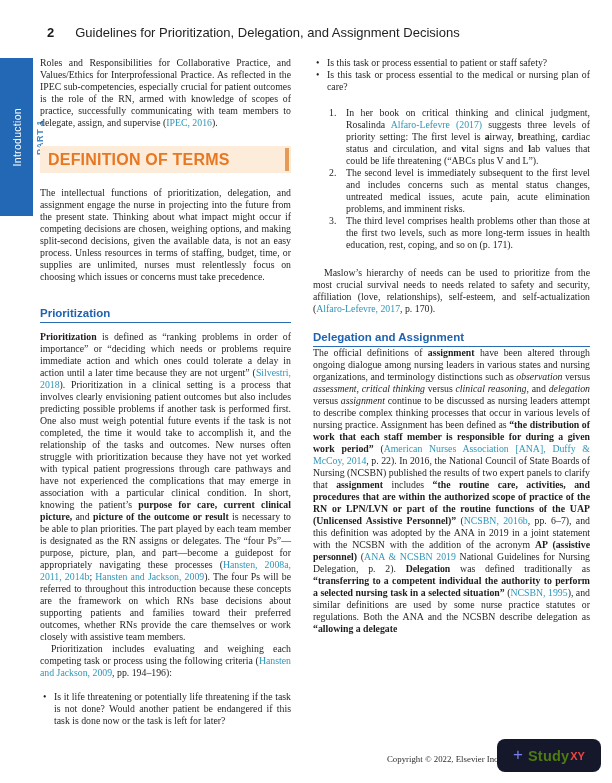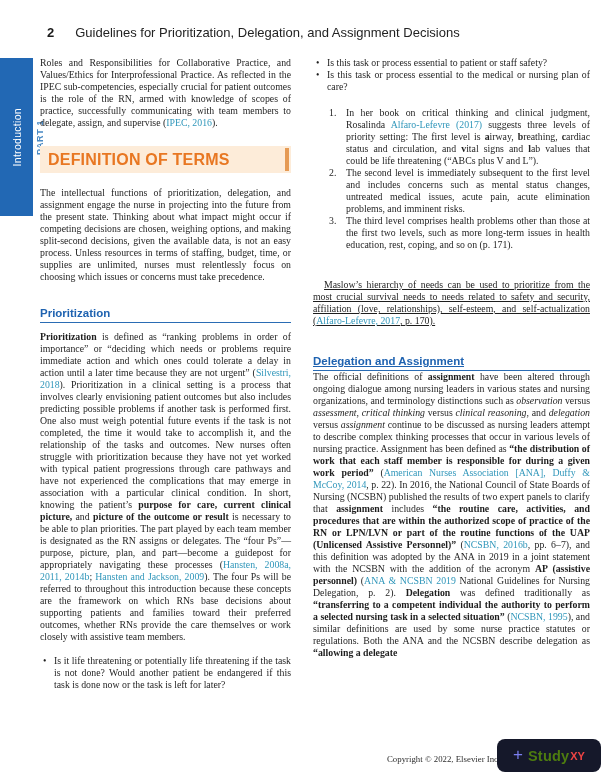--- a/index.html
+++ b/index.html
@@ -31,21 +31,21 @@
   .run-i { font-style:italic; }
   .run-l { color:#2f96ba; }
 
   
   .def-banner { position:relative; margin-top:17px; background:#fdecd9; padding:5px 10px 4px 8px; }
   .def-banner .label { font-family:"Liberation Sans", sans-serif; font-weight:bold; font-size:16px; color:#e87722; letter-spacing:0.2px; }
   .def-banner .endbar { position:absolute; right:2px; top:2px; bottom:2px; width:4px; background:#e59a55; }
 
   
   .sect-head { font-family:"Liberation Sans", sans-serif; font-weight:bold; font-size:11.5px; color:#1e62b0; border-bottom:1.5px solid #2a6cb4; padding-bottom:3px; }
-  .mt12 { margin-top:12px; } .mt14 { margin-top:14px; } .mt16 { margin-top:28px;text-decoration:underline; }
+  .mt12 { margin-top:12px; } .mt14 { margin-top:14px; } .mt16 { margin-top:16px; }
   .mt8 { margin-top:8px; } .mt24 { margin-top:24px; } .mt10 { }
 
   
   .blist .li { position:relative; padding-left:14px; }
   .blist .li .marker { position:absolute; left:3px; top:0; font-size:9.8px; line-height:12px; }
   .nlist .li { position:relative; padding-left:17px; margin-left:16px; }
   .nlist .li .marker { position:absolute; left:0; top:0; font-size:9.8px; line-height:12px; }
 
   
   .copyright { position:absolute; left:387px; top:754px; font-size:8.8px; color:#2e2e2e; z-index:1; }
@@ -79,20 +79,21 @@
       <span class="label">DEFINITION OF TERMS</span>
       <span class="endbar"></span>
     </div>
 
     <p class="mt14"><span>The intellectual functions of prioritization, delegation, and assignment engage the nurse in projecting into the future from the present state. Thinking about what impact might occur if competing decisions are chosen, weighing options, and making split-second decisions, given the available data, is not an easy process. Unless resources in terms of staffing, budget, time, or supplies are unlimited, nurses must relentlessly focus on choosing which issues or concerns must take precedence.</span></p>
 
     <div class="sect-head mt24">Prioritization</div>
 
     <p class="mt8"><span class="run-b">Prioritization</span><span> is defined as “ranking problems in order of importance” or “deciding which needs or problems require immediate action and which ones could tolerate a delay in action until a later time because they are not urgent” (</span><span class="run-l">Silvestri, 2018</span><span>). Prioritization in a clinical setting is a process that involves clearly envisioning patient outcomes but also includes predicting possible problems if another task is performed first. One also must weigh potential future events if the task is not completed, the time it would take to accomplish it, and the relationship of the tasks and outcomes. New nurses often struggle with prioritization because they have not yet worked with typical patient progressions through care pathways and have not experienced the complications that may emerge in association with a particular clinical condition. In short, knowing the patient’s </span><span class="run-b">purpose for care, current clinical picture,</span><span> and </span><span class="run-b">picture of the outcome or result</span><span> is necessary to be able to plan priorities. The part played by each team member is designated as the RN assigns or delegates. The “four Ps”—purpose, picture, plan, and part—become a guidepost for appropriately navigating these processes (</span><span class="run-l">Hansten, 2008a, 2011, 2014b</span><span>; </span><span class="run-l">Hansten and Jackson, 2009</span><span>). The four Ps will be referred to throughout this introduction because these concepts are the framework on which RNs base decisions about supporting patients and families toward their preferred outcomes, whether RNs provide the care themselves or work closely with assistive team members.</span></p>
 
+    <p class="indent"><span>Prioritization includes evaluating and weighing each competing task or process using the following criteria (</span><span class="run-l">Hansten and Jackson, 2009</span><span>, pp. 194–196):</span></p>
 
     <div class="blist mt12">
       <div class="li">
         <span class="marker">•</span>
         <div class="li-text"><span>Is it life threatening or potentially life threatening if the task is not done? Would another patient be endangered if this task is done now or the task is left for later?</span></div>
       </div>
     </div>
   </div>
 
   <div class="col col-right">

